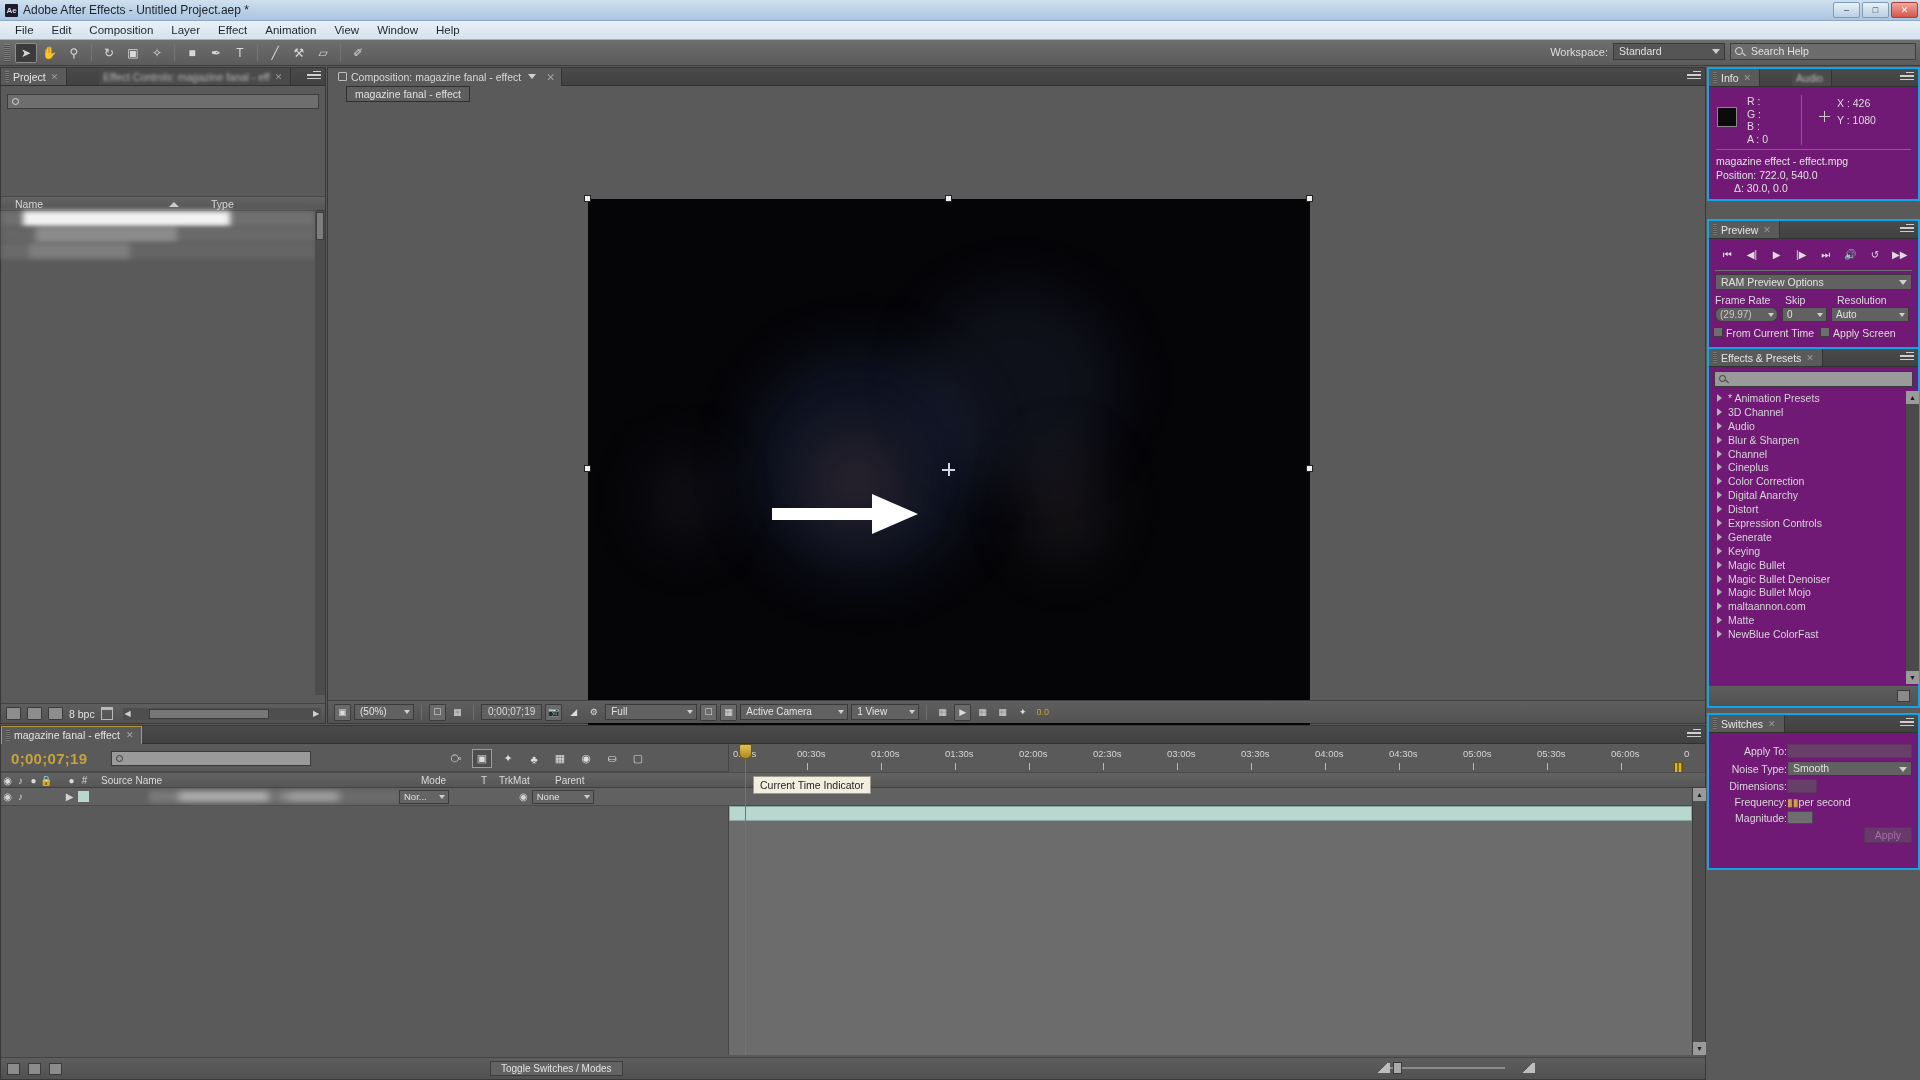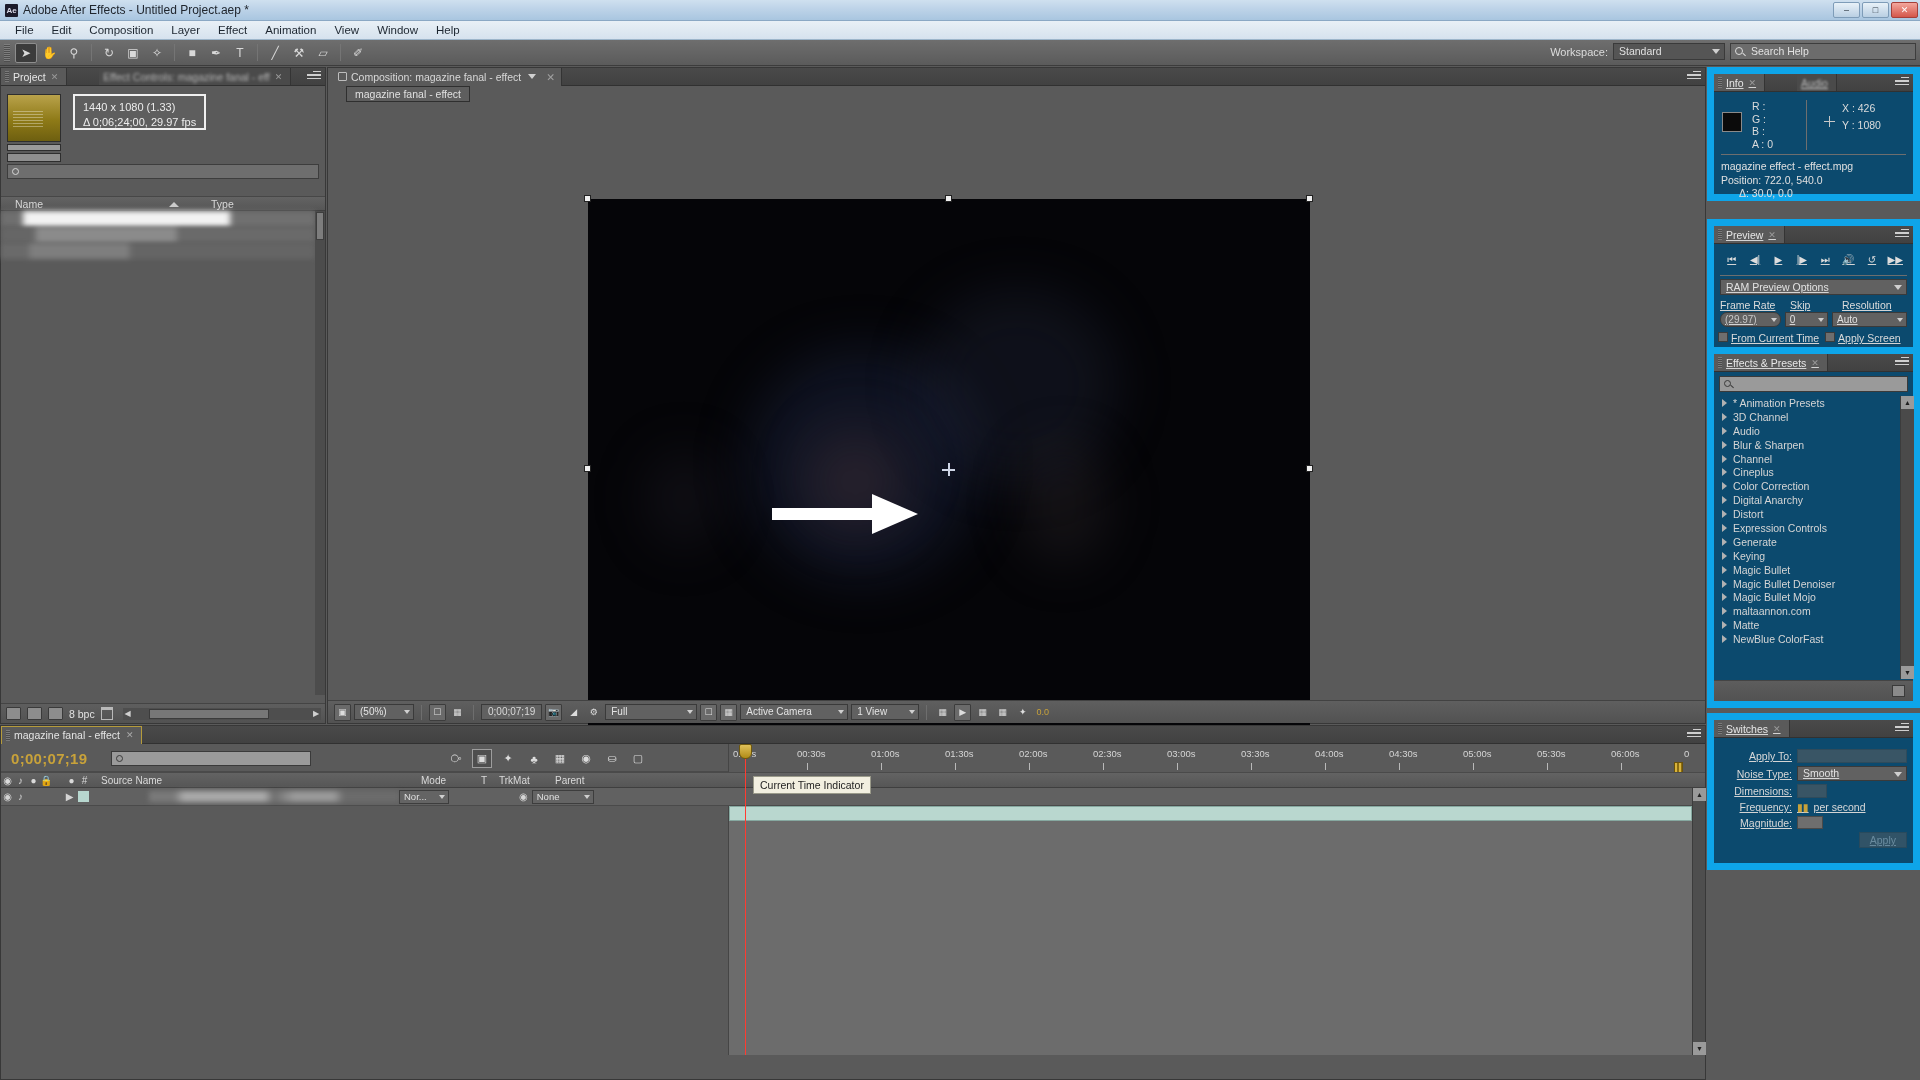--- a/index.html
+++ b/index.html
@@ -192,21 +192,21 @@
     height:16px; background:#616161; border:1px solid #3a3a3a; font-size:10px; color:#e3e3e3;
     padding:0 16px 0 5px; line-height:14px; position:relative; min-width:50px;
   }
   .ct-sel .ar { position:absolute; right:3px; top:5px; border-left:3.5px solid transparent;
     border-right:3.5px solid transparent; border-top:4.5px solid #d0d0d0; }
   .ct-tc { height:16px; background:#616161; border:1px solid #3a3a3a; font-size:10px;
     color:#d8d8d8; padding:0 6px; line-height:14px; }
   .ct-sep { width:1px; height:15px; background:#464646; margin:0 4px; border-right:1px solid #6e6e6e; }
 
   
-  .rpanel { position:absolute; left:1707px; width:213px; background:#0c4a6e; border:7px solid #0ea5e9;text-decoration:underline; }
+  .rpanel { position:absolute; left:1707px; width:213px; background:#701a75; border:2px solid #0ea5e9; }
   #info { top:67px; height:134px; }
   .info-body { padding:5px 7px; position:relative; height:113px; }
   .swatch { position:absolute; left:8px; top:20px; width:20px; height:20px; background:#0b0b0b; border:1px solid #8a8a8a; }
   .rgba { position:absolute; left:38px; top:8px; font-size:10.5px; line-height:12.5px; color:#dcdcdc; }
   .vdiv { position:absolute; left:92px; top:8px; width:1px; height:50px; background:#6f6f6f; }
   .xy { position:absolute; left:128px; top:8px; font-size:10.5px; line-height:17px; color:#dcdcdc; }
   .crosshair { position:absolute; left:110px; top:24px; width:11px; height:11px; }
   .crosshair:before, .crosshair:after { content:''; position:absolute; background:#c8c8c8; }
   .crosshair:before { left:5px; top:0; width:1px; height:11px; }
   .crosshair:after { left:0; top:5px; width:11px; height:1px; }
@@ -249,21 +249,21 @@
     border-left:1px solid #3c3c3c; }
   .fx-sb .up, .fx-sb .dn { width:13px; height:13px; display:flex; align-items:center;
     justify-content:center; font-size:7px; color:#1e1e1e; background:#9a9a9a; }
   .fx-sb .track { position:absolute; top:13px; bottom:13px; width:13px; background:#4a4a4a; }
   .fx-foot { position:absolute; left:0; right:0; bottom:0; height:21px;
     background:linear-gradient(to bottom,#5d5d5d,#525252); border-top:1px solid #444; }
   .fx-foot .ico { position:absolute; right:8px; top:4px; width:13px; height:12px;
     background:#8a8a8a; border:1px solid #3a3a3a; }
 
   #wiggler { top:713px; height:157px; }
-  .wg-row { display:flex; align-items:center; padding:3px 6px 0 6px; gap:5px; font-size:10.5px; color:#d8d8d8; }
+  .wg-row { display:flex; align-items:center; padding:3px 6px 0 6px; font-size:10.5px; color:#d8d8d8; }
   .wg-lbl { width:72px; text-align:right; }
   .wg-ghost { height:14px; background:#5f5f5f; border:1px solid #4d4d4d; flex:1; opacity:.55; }
   .wg-sel { height:15px; background:#616161; border:1px solid #3a3a3a; flex:1; font-size:10.5px;
     color:#e2e2e2; padding-left:5px; line-height:13px; position:relative; }
   .wg-sel .ar { position:absolute; right:4px; top:5px; border-left:4px solid transparent;
     border-right:4px solid transparent; border-top:5px solid #cfcfcf; }
   .wg-val { color:#c8a23a; font-size:10.5px; }
   .wg-num { width:26px; height:13px; background:#6e6e6e; border:1px solid #4a4a4a; display:inline-block; }
 
   
@@ -408,33 +408,20 @@
         <span style="filter:blur(1.6px)">Effect Controls: magazine fanal - eff</span>
         <span class="x">✕</span>
       </div>
       <div class="pmenu">
           <i></i>
           <i></i>
           <i></i>
         </div>
     </div>
 
-    <div class="proj-head">
-      <div>
-        <div class="proj-thumb"></div>
-        <div class="proj-thumb-bars">
-          <div class="b1"></div>
-          <div class="b2"></div>
-        </div>
-      </div>
-      <div class="proj-meta">
-        <div>1440 x 1080 (1.33)</div>
-        <div>Δ 0;06;24;00, 29.97 fps</div>
-      </div>
-    </div>
 
     <div class="proj-search">
       <span class="mag"></span>
     </div>
 
     <div class="proj-cols">
       <div class="c-name">
         <span>Name</span>
         <span class="sortarrow"></span>
       </div>
@@ -890,15 +877,27 @@
 
     <div class="cti" style="left:744px"></div>
     <div class="cti-head" style="left:744px"></div>
     <div class="cti-tip" style="left:752px">Current Time Indicator</div>
 
     <div class="tl-vsb">
       <div class="btn">▲</div>
       <div class="btn" style="position:absolute;bottom:0">▼</div>
     </div>
 
+    <div class="tl-foot">
+      <div class="ico"></div>
+      <div class="ico"></div>
+      <div class="ico"></div>
+      <div class="toggle-btn">Toggle Switches / Modes</div>
+      <div class="zoom-slider">
+        <span class="tri-ico"></span>
+        <div class="track"></div>
+        <div class="knob"></div>
+      </div>
+      <span class="tri-ico" style="position:absolute;right:170px;bottom:6px"></span>
+    </div>
   </div>
 
 </div>
 
 </body></html>

